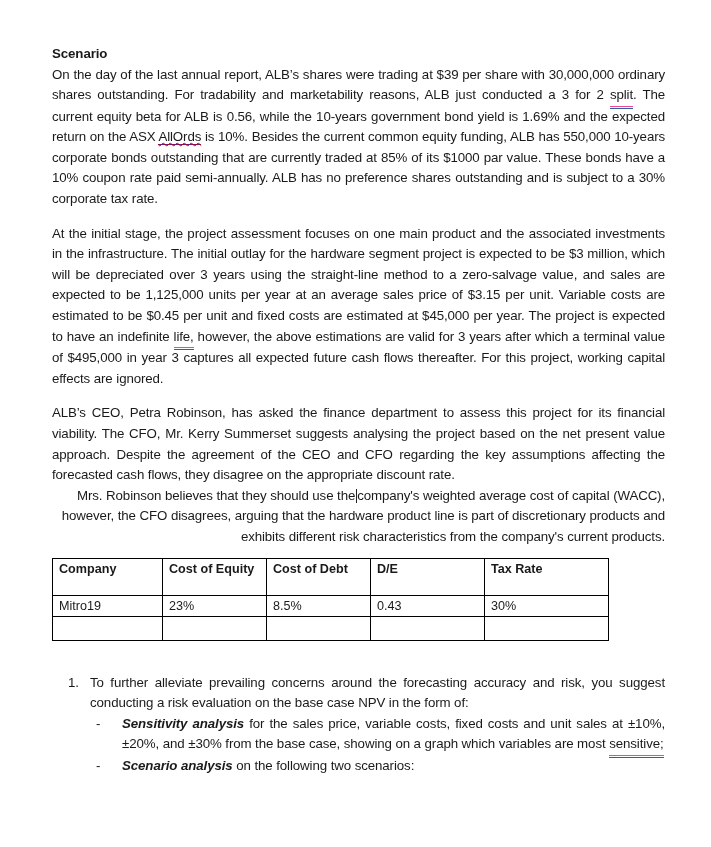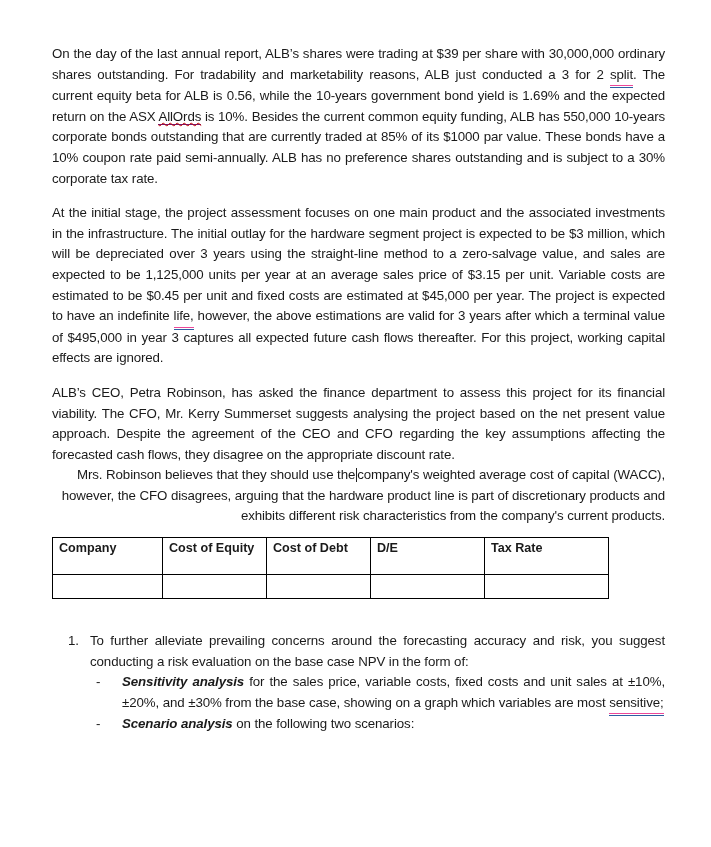--- a/index.html
+++ b/index.html
@@ -145,20 +145,21 @@
     top: 0;
   }
   .bi { font-weight: bold; font-style: italic; }
   .gap-list { height: 16px; }
 </style>
 </head>
 <body>
 
 <div class="page">
 
+  <div class="heading">Scenario</div>
 
   <p class="para"><span>On the day of the last annual report, ALB’s shares were trading at $39 per share with 30,000,000 ordinary shares outstanding. For tradability and marketability reasons, ALB just conducted a 3 for 2 </span><span class="gr-blue">split</span><span>. The current equity beta for ALB is 0.56, while the 10-years government bond yield is 1.69% and the expected return on the ASX </span><span class="sp-red sp-red-u">AllOrds</span><span> is 10%. Besides the current common equity funding, ALB has 550,000 10-years corporate bonds outstanding that are currently traded at 85% of its $1000 par value. These bonds have a 10% coupon rate paid semi-annually.  ALB has no preference shares outstanding and is subject to a 30% corporate tax rate.</span></p>
 
   <div class="gap-sm"></div>
 
   <p class="para"><span>At the initial stage, the project assessment focuses on one main product and the associated investments in the infrastructure. The initial outlay for the hardware segment project is expected to be $3 million, which will be depreciated over 3 years using the straight-line method to a zero-salvage value, and sales are expected to be 1,125,000 units per year at an average sales price of $3.15 per unit. Variable costs are estimated to be $0.45 per unit and fixed costs are estimated at $45,000 per year. The project is expected to have an indefinite </span><span class="gr-blue">life,</span><span> however, the above estimations are valid for 3 years after which a terminal value of $495,000 in year 3 captures all expected future cash flows thereafter. For this project, working capital effects are ignored.</span></p>
 
   <div class="gap-sm"></div>
 
   <p class="para">ALB’s CEO, Petra Robinson, has asked the finance department to assess this project for its financial viability. The CFO, Mr. Kerry Summerset suggests analysing the project based on the net present value approach. Despite the agreement of the CEO and CFO regarding the key assumptions affecting the forecasted cash flows, they disagree on the appropriate discount rate.</p>
@@ -178,20 +179,27 @@
     <thead>
       <tr>
         <th class="company-head">Company</th>
         <th>Cost of Equity</th>
         <th>Cost of Debt</th>
         <th>D/E</th>
         <th>Tax Rate</th>
       </tr>
     </thead>
     <tbody>
+      <tr class="data-row">
+        <td class="rowlabel"><span>Mitro19</span></td>
+        <td>23%</td>
+        <td>8.5%</td>
+        <td>0.43</td>
+        <td>30%</td>
+      </tr>
       <tr class="blank-row">
         <td></td>
         <td></td>
         <td></td>
         <td></td>
         <td></td>
       </tr>
     </tbody>
   </table>
 

